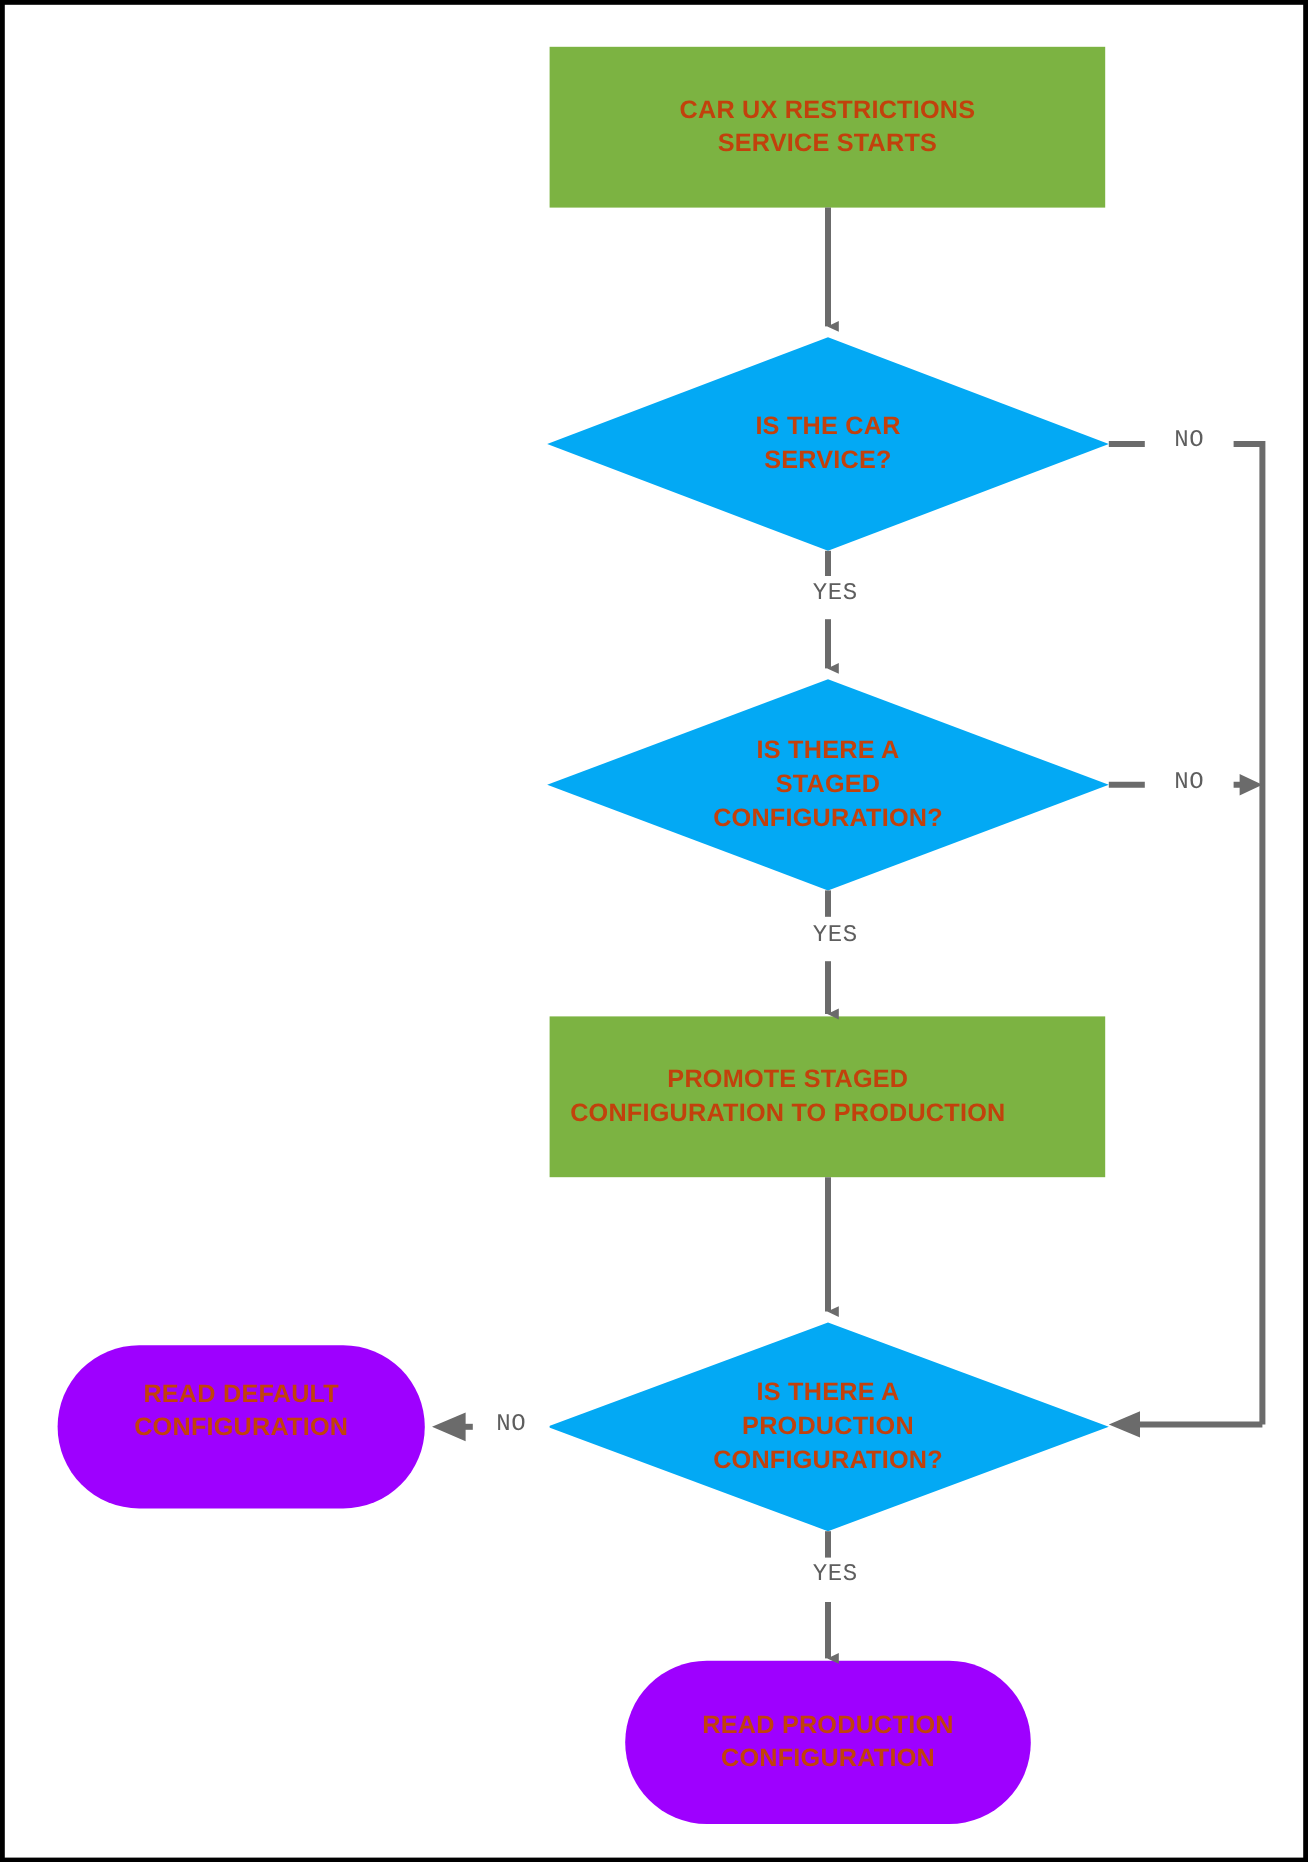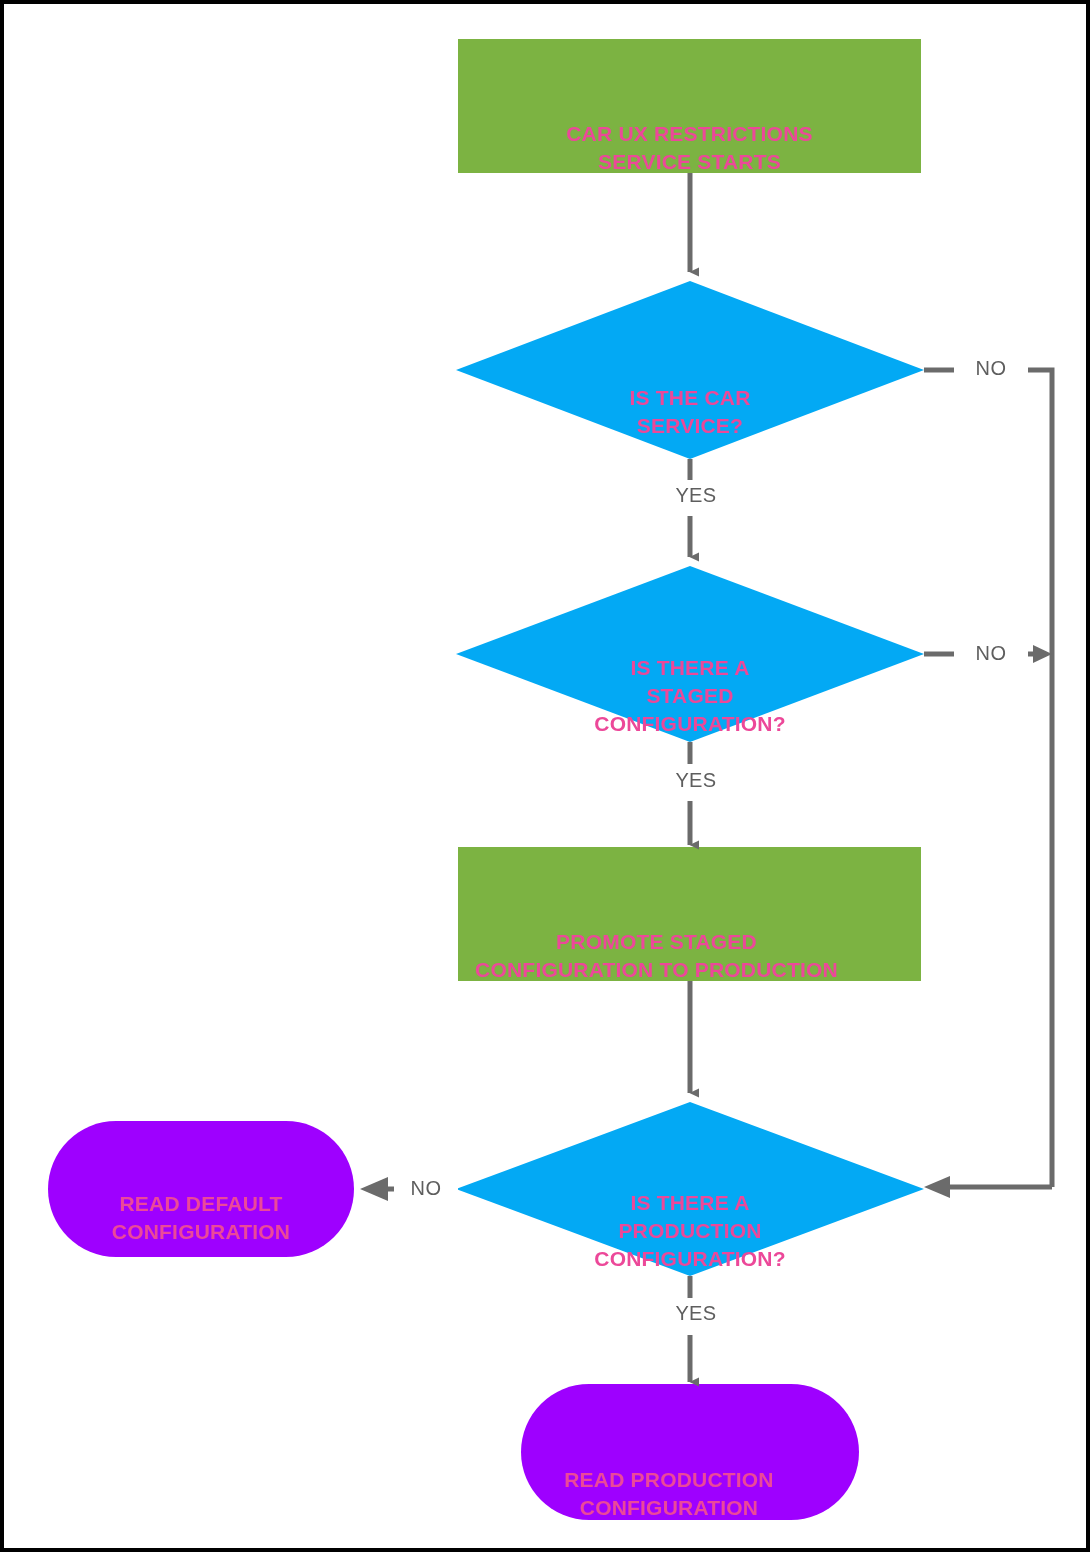--- a/index.html
+++ b/index.html
@@ -26,39 +26,39 @@
     top: 0;
     width: 1090px;
     height: 1552px;
   }
   .node-label {
     position: absolute;
     display: flex;
     align-items: center;
     justify-content: center;
     text-align: center;
-    color: #ec4899;
+    color: #c2410c;
     font-weight: bold;
     font-size: 21px;
     line-height: 1.34;
     letter-spacing: 0.2px;
     white-space: pre-line;
     pointer-events: none;
-    margin-top: 42px;
   }
   .edge-label {
     position: absolute;
     color: #5e5e5e;
     font-size: 20px;
     font-weight: normal;
     letter-spacing: 0.4px;
     text-align: center;
     background: #ffffff;
     padding: 0 6px;
     line-height: 24px;
+    font-family: Liberation Mono, monospace;
   }
 </style>
 </head>
 <body>
 
 <div id="page">
 
   <svg id="flow-svg" viewBox="0 0 1090 1552">
     <defs>
       <marker id="arrow-down" markerWidth="10" markerHeight="10" refX="5" refY="9" orient="auto" markerUnits="userSpaceOnUse">
@@ -121,21 +121,21 @@
   <div class="node-label" style="left:454px; top:843px; width:397px; height:134px;">PROMOTE STAGED
 CONFIGURATION TO PRODUCTION</div>
 
   <div class="node-label" style="left:486px; top:1125px; width:400px; height:120px;">IS THERE A
 PRODUCTION
 CONFIGURATION?</div>
 
   <div class="node-label" style="left:44px; top:1117px; width:306px; height:110px;">READ DEFAULT
 CONFIGURATION</div>
 
-  <div class="node-label" style="left:496px; top:1380px; width:338px; height:136px;">READ PRODUCTION
+  <div class="node-label" style="left:517px; top:1380px; width:338px; height:136px;">READ PRODUCTION
 CONFIGURATION</div>
 
   <div class="edge-label" style="left:646px; top:479px; width:80px;">YES</div>
 
   <div class="edge-label" style="left:950px; top:352px; width:62px;">NO</div>
 
   <div class="edge-label" style="left:646px; top:764px; width:80px;">YES</div>
 
   <div class="edge-label" style="left:950px; top:637px; width:62px;">NO</div>
 

